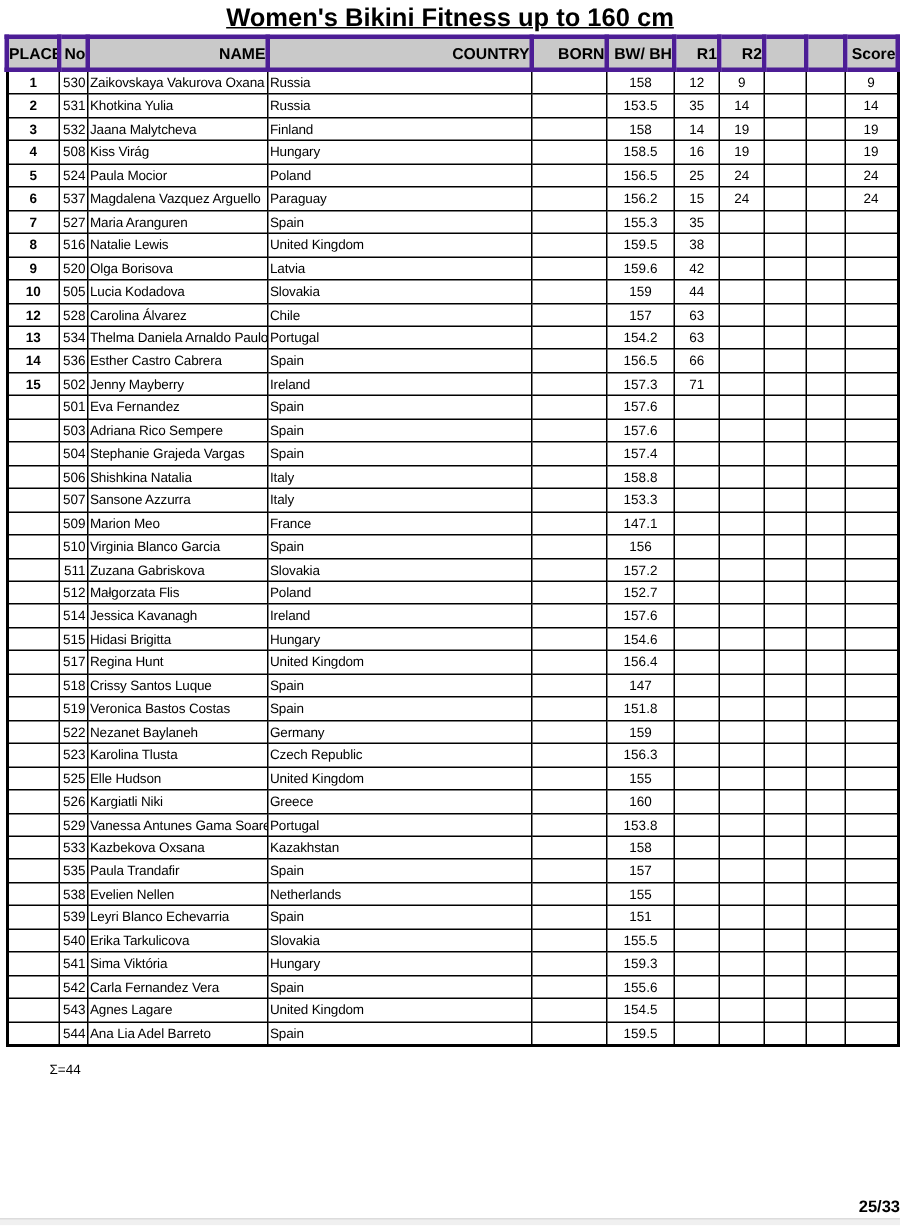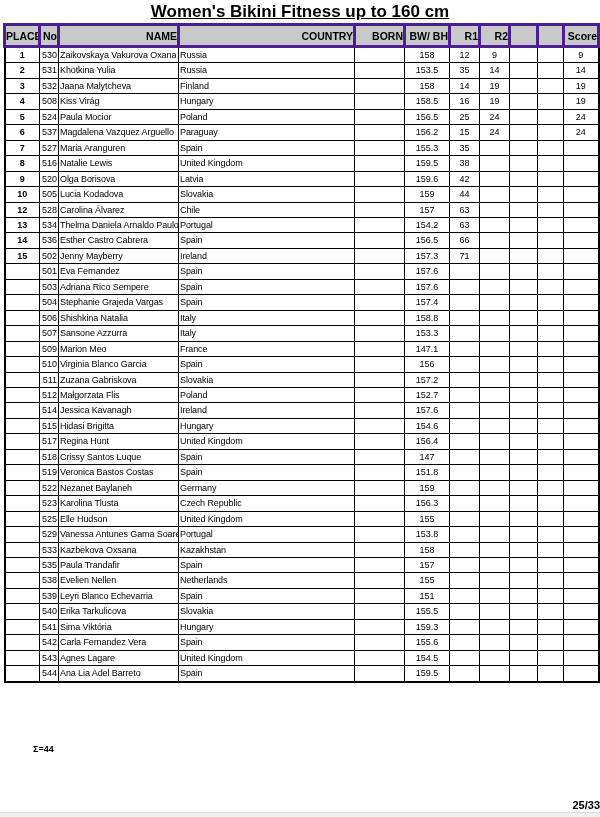--- a/index.html
+++ b/index.html
@@ -54,23 +54,23 @@
     white-space: nowrap;
     overflow: hidden;
   }
   td.c-place { font-weight: bold; text-align: center; font-size: 9.5px; }
   td.c-no { text-align: right; }
   td.c-name, td.c-country { text-align: left; padding-left: 3px; letter-spacing: -0.1px; }
   td.c-mid { text-align: center; }
   .sum-label {
     position: absolute;
     left: 33px;
-    top: 744px;
+    top: 708px;
     font-size: 9px;
-    font-weight: bold;
+    font-weight: normal;
     color: #000;
   }
   .page-indicator {
     position: absolute;
     left: 0;
     top: 799px;
     width: 100%;
     text-align: right;
     font-size: 11px;
     font-weight: bold;
@@ -520,20 +520,33 @@
     <td class="c-mid"></td>
     <td class="c-mid">155</td>
     <td class="c-mid"></td>
     <td class="c-mid"></td>
     <td class="c-mid"></td>
     <td class="c-mid"></td>
     <td class="c-mid"></td>
   </tr>
         <tr>
     <td class="c-place"></td>
+    <td class="c-no">526</td>
+    <td class="c-name">Kargiatli Niki</td>
+    <td class="c-country">Greece</td>
+    <td class="c-mid"></td>
+    <td class="c-mid">160</td>
+    <td class="c-mid"></td>
+    <td class="c-mid"></td>
+    <td class="c-mid"></td>
+    <td class="c-mid"></td>
+    <td class="c-mid"></td>
+  </tr>
+        <tr>
+    <td class="c-place"></td>
     <td class="c-no">529</td>
     <td class="c-name">Vanessa Antunes Gama Soares</td>
     <td class="c-country">Portugal</td>
     <td class="c-mid"></td>
     <td class="c-mid">153.8</td>
     <td class="c-mid"></td>
     <td class="c-mid"></td>
     <td class="c-mid"></td>
     <td class="c-mid"></td>
     <td class="c-mid"></td>

